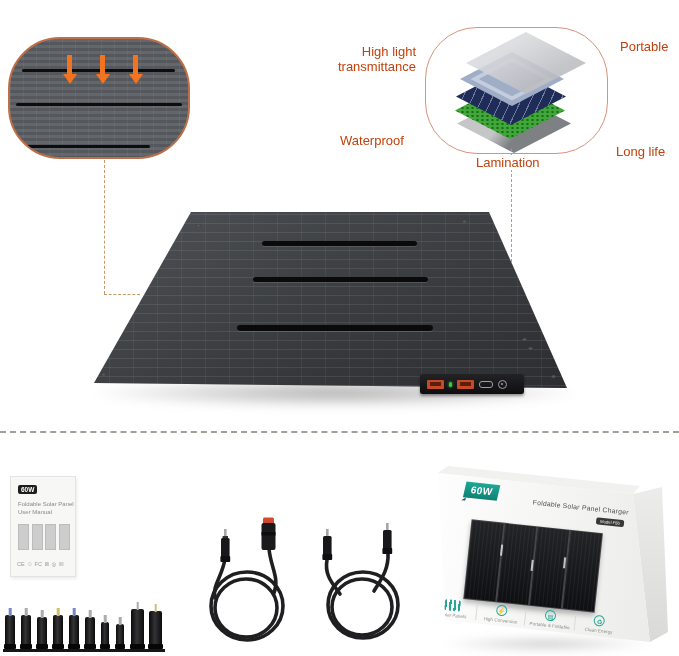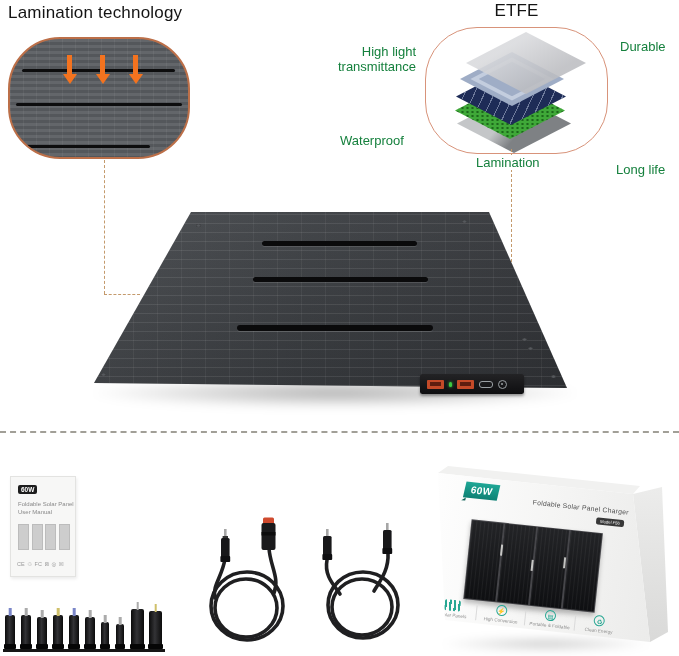--- a/index.html
+++ b/index.html
@@ -2,21 +2,21 @@
 <html><head>
 <meta charset="utf-8">
 <style>
   html,body{margin:0;padding:0;background:#fff;}
   .stage{position:relative;width:679px;height:656px;background:#ffffff;overflow:hidden;
          font-family:"Liberation Sans",sans-serif;color:#1c1c1c;}
   .abs{position:absolute;}
 
   
   .sec-title{font-size:17px;color:#141414;letter-spacing:.2px;}
-  .callout-lbl{font-size:13px;color:#15803d;line-height:1.18;}
+  .callout-lbl{font-size:13px;color:#c2410c;line-height:1.18;}
 
   
   .lam-inset{left:8px;top:37px;width:182px;height:122px;border-radius:52px;
     border:2px solid #bc6f48;overflow:hidden;
     background:
       repeating-linear-gradient(90deg, rgba(255,255,255,.05) 0 1px, transparent 1px 13px),
       repeating-linear-gradient(180deg,#63666a 0 3px,#54575b 3px 6px);
     box-sizing:border-box;}
   .lam-line{position:absolute;height:2.6px;background:#0d0d0e;border-radius:2px;}
   .lam-line.l1{left:12px;right:13px;top:30px;}
@@ -148,53 +148,51 @@
   .ficon-bars{width:16px;height:11px;border:none;border-radius:2px;
       background:repeating-linear-gradient(90deg,#27a793 0 2.2px,transparent 2.2px 4.6px);}
   .flabel{font-size:4.6px;color:#8f8f8f;line-height:1.1;}
   .fsep{width:1px;height:15px;background:#dadada;margin-top:3px;}
 </style>
 </head>
 <body>
 
 <div class="stage">
 
-  <div class="abs sec-title" style="left:8px;top:3px;">Lamination technology</div>
   <div class="abs lam-inset">
     <div class="lam-line l1"></div>
     <div class="lam-line l2"></div>
     <div class="lam-line l3"></div>
     <div class="arr" style="left:57px;"></div>
     <div class="arr" style="left:90px;"></div>
     <div class="arr" style="left:123px;"></div>
   </div>
   <div class="abs dash-v" style="left:104px;top:160px;height:134px;"></div>
   <div class="abs dash-h" style="left:104px;top:294px;width:36px;"></div>
 
-  <div class="abs sec-title" style="left:425px;top:1px;width:183px;text-align:center;">ETFE</div>
   <div class="abs etfe-circle">
     <div class="rhomb etl5"></div>
     <div class="rhomb etl4">
         <div class="spk"></div>
       </div>
     <div class="rhomb etl3">
         <div class="grid"></div>
       </div>
     <div class="rhomb etl2">
         <div class="in1"></div>
         <div class="in2"></div>
       </div>
     <div class="rhomb etl1"></div>
   </div>
   <div class="abs dash-v" style="left:511px;top:149px;height:138px;"></div>
   <div class="abs callout-lbl" style="left:330px;top:44px;width:86px;text-align:right;">High light transmittance</div>
-  <div class="abs callout-lbl" style="left:620px;top:39px;">Durable</div>
+  <div class="abs callout-lbl" style="left:620px;top:39px;">Portable</div>
   <div class="abs callout-lbl" style="left:340px;top:133px;">Waterproof</div>
   <div class="abs callout-lbl" style="left:474px;top:155px;background:#fff;padding:0 2px;">Lamination</div>
-  <div class="abs callout-lbl" style="left:616px;top:162px;">Long life</div>
+  <div class="abs callout-lbl" style="left:616px;top:144px;">Long life</div>
 
   <div class="abs panel-shadow"></div>
   <div class="abs panel">
     <div class="tex"></div>
     <div class="slot s1"></div>
     <div class="slot s2"></div>
     <div class="slot s3"></div>
     <div class="grom" style="left:111px;top:19px;"></div>
     <div class="grom" style="left:377px;top:15px;"></div>
     <div class="grom" style="left:16px;top:168px;"></div>

